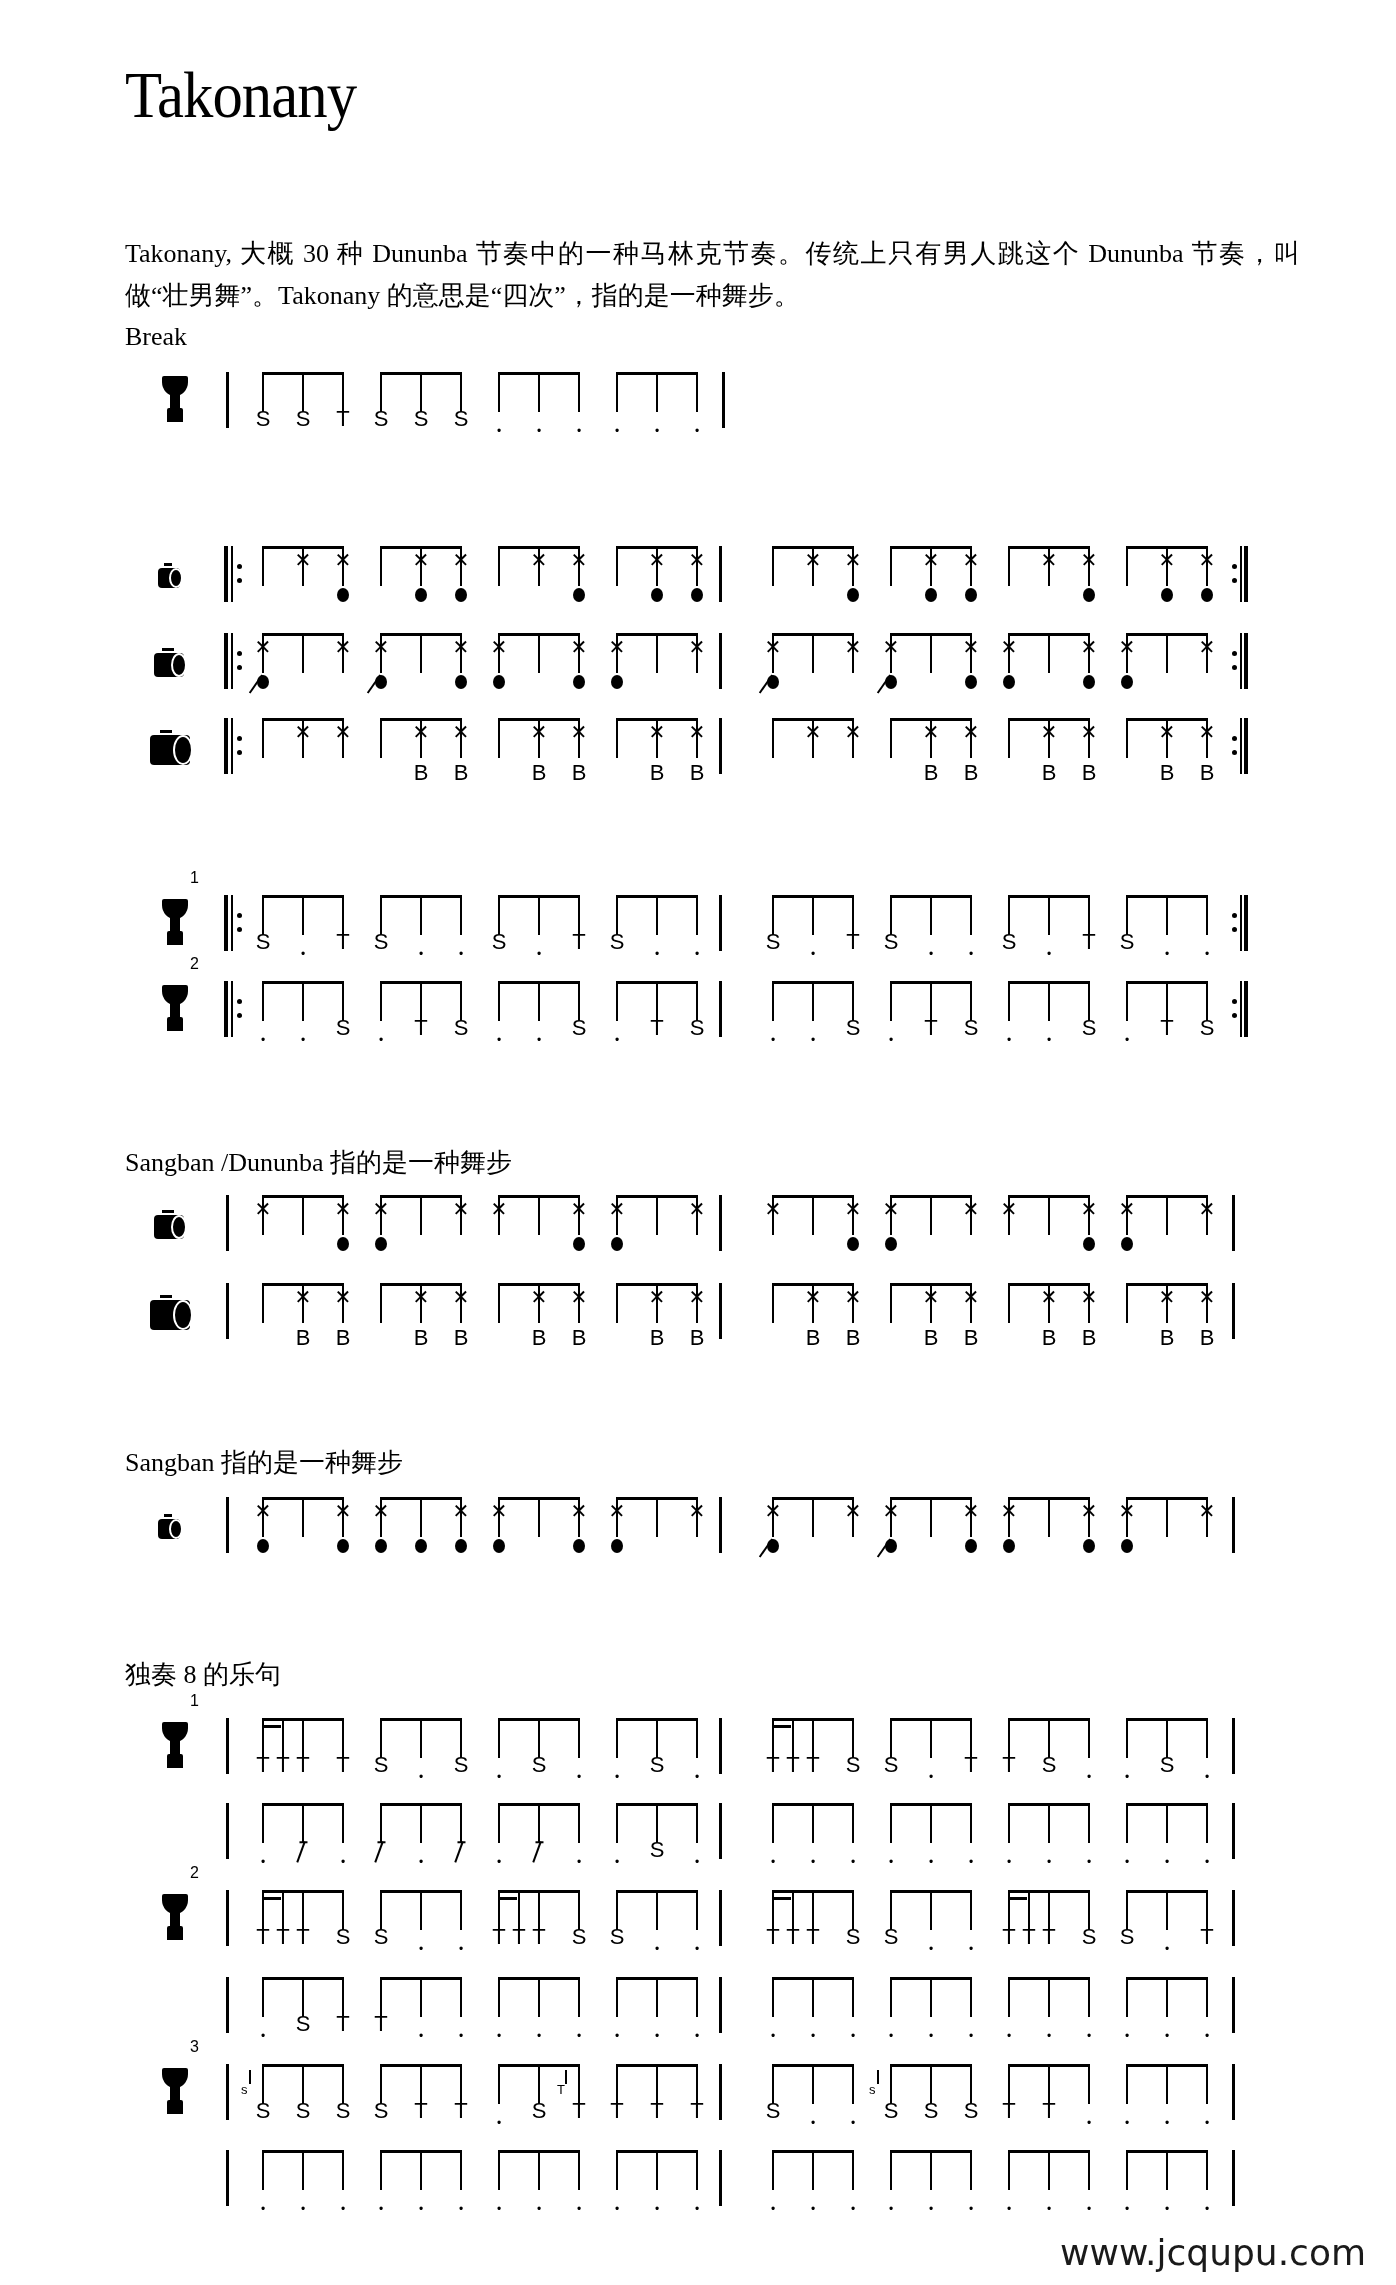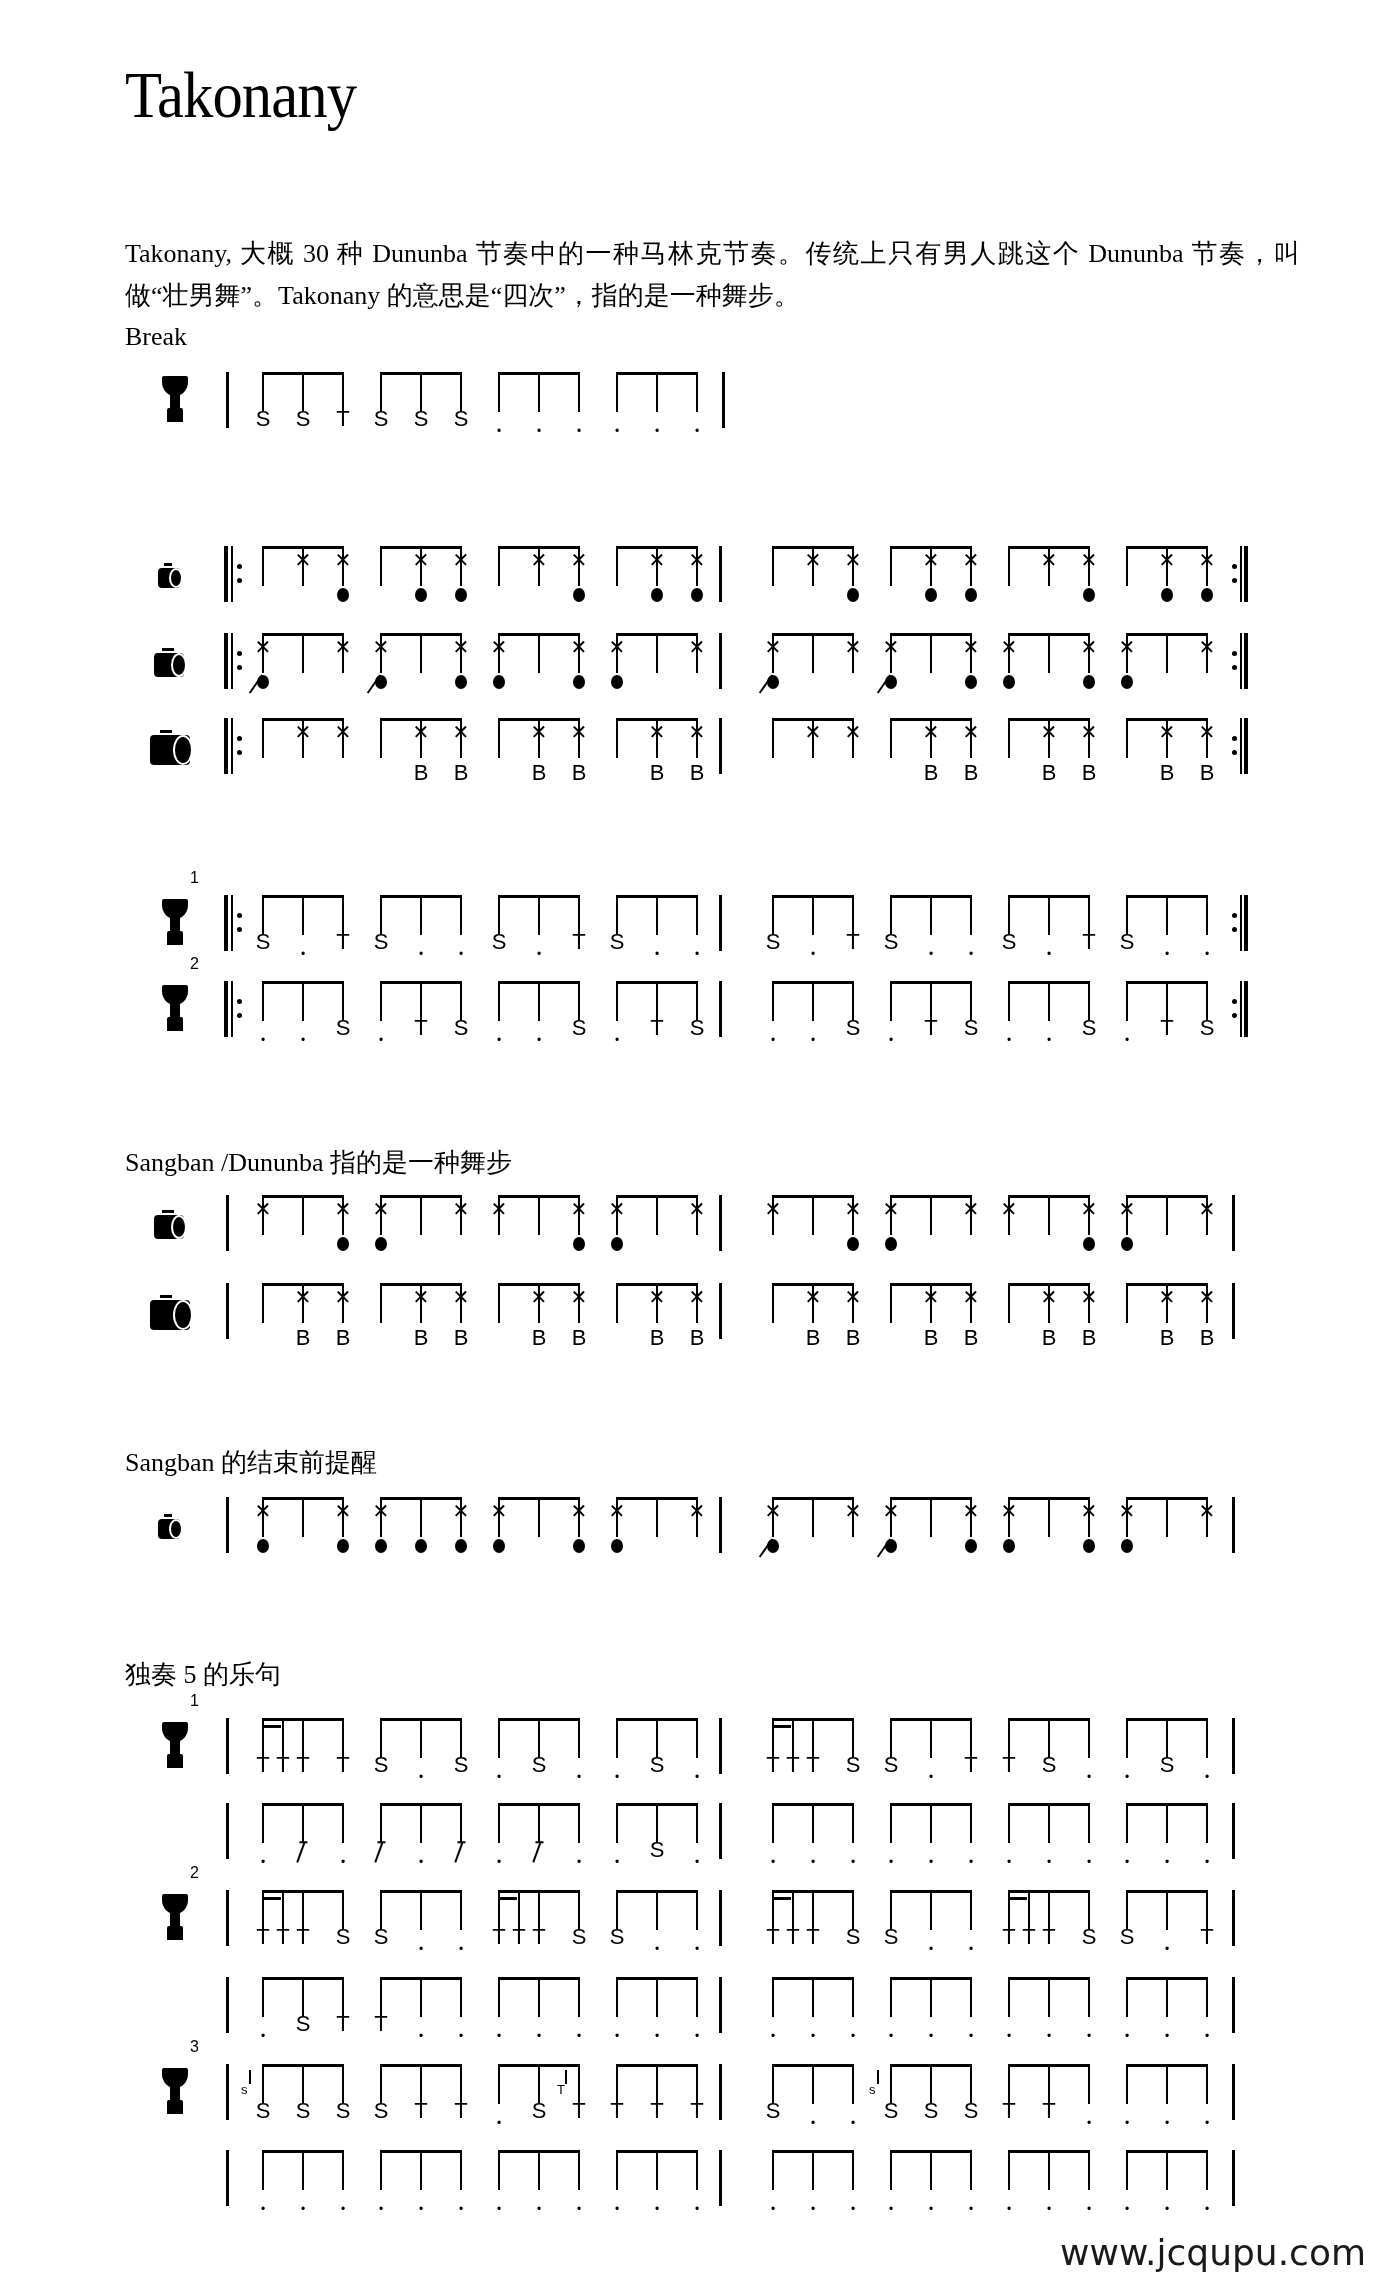--- a/index.html
+++ b/index.html
@@ -51,22 +51,22 @@
   .watermark{position:absolute;right:30px;bottom:12px;font-family:"DejaVu Sans",sans-serif;font-size:36px;color:#1a1a1a;}
 </style>
 </head>
 <body>
 
 <div class="title">Takonany</div>
 <div class="intro">Takonany, 大概 30 种 Dununba 节奏中的一种马林克节奏。传统上只有男人跳这个 Dununba 节奏，叫做“壮男舞”。Takonany 的意思是“四次”，指的是一种舞步。</div>
 
 <div class="label" style="top:322px">Break</div>
 <div class="label" style="top:1148px">Sangban /Dununba 指的是一种舞步</div>
-<div class="label" style="top:1448px">Sangban 的结束前提醒</div>
-<div class="label" style="top:1660px">独奏 5 的乐句</div>
+<div class="label" style="top:1448px">Sangban 指的是一种舞步</div>
+<div class="label" style="top:1660px">独奏 8 的乐句</div>
 
 <div id="staves">
     <div class="staff" style="top: 364px;">
       <div class="inst">
         <div class="djembe">
           <div class="cup"></div>
           <div class="stem"></div>
           <div class="foot"></div>
         </div>
       </div>

